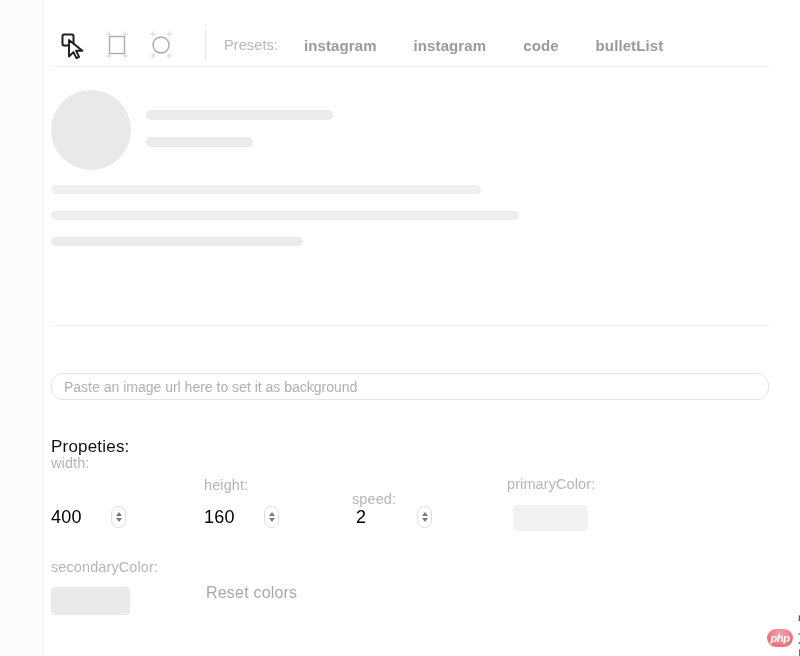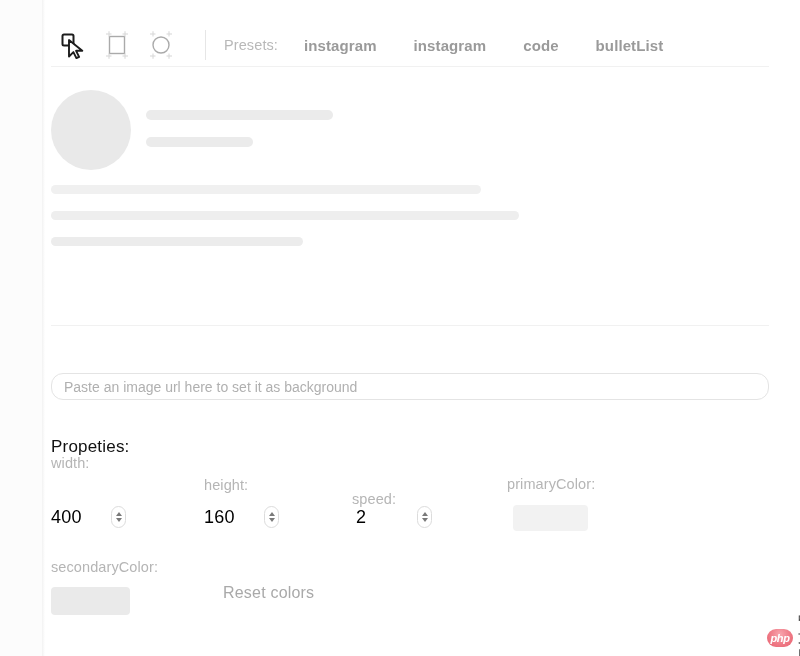--- a/index.html
+++ b/index.html
@@ -190,21 +190,20 @@
   .swatch-primary   { left: 468px; top: 505px; width: 75px; height: 26px; background: #f2f2f2; }
   .swatch-secondary { left: 6px;   top: 587px; width: 79px; height: 28px; background: #eaeaea; }
 
   .reset-colors {
     position: absolute;
     left: 161px; top: 584px;
     font-size: 16px;
     color: #a9a9a9;
     cursor: pointer;
     letter-spacing: 0.2px;
-    margin-left: 17px;
   }
 
   
   .watermark {
     position: absolute;
     left: 697px; top: 611px;
     display: flex;
     align-items: center;
   }
   .wm-logo {

